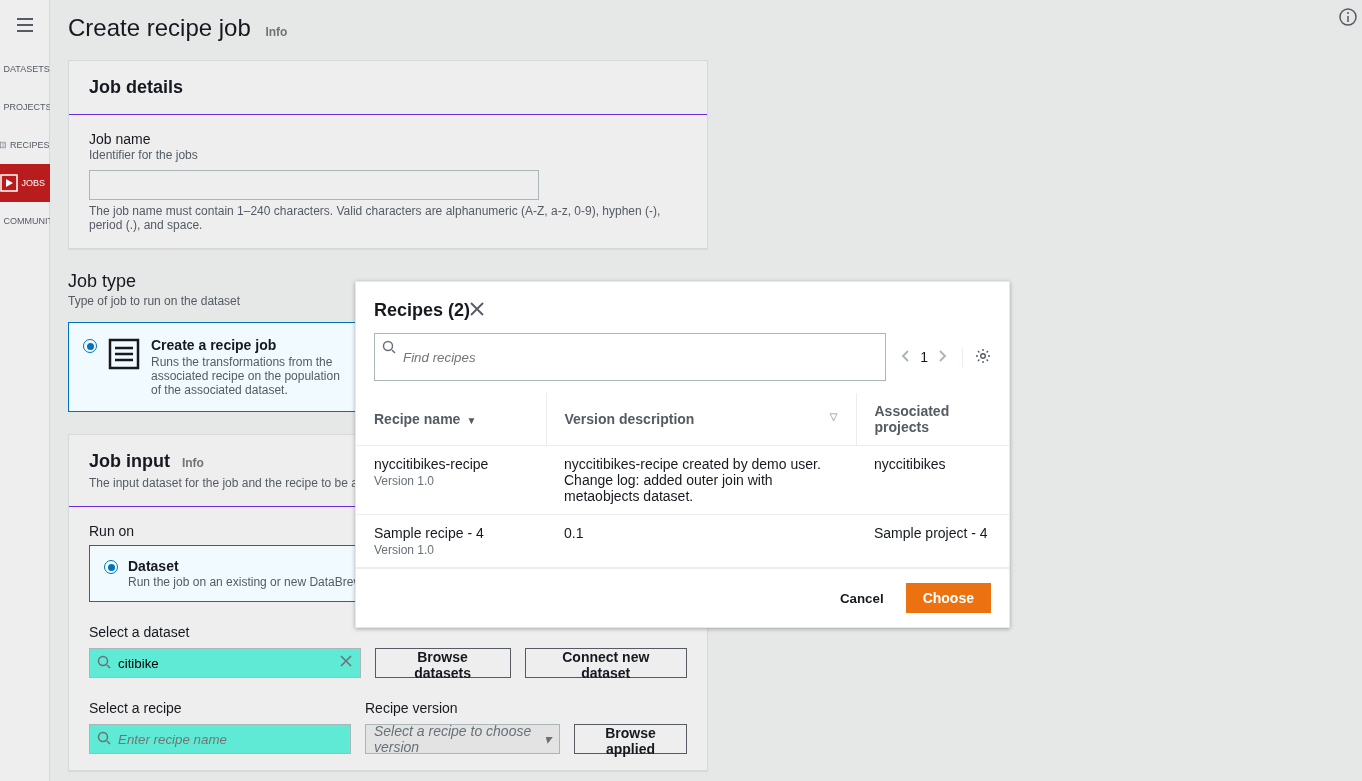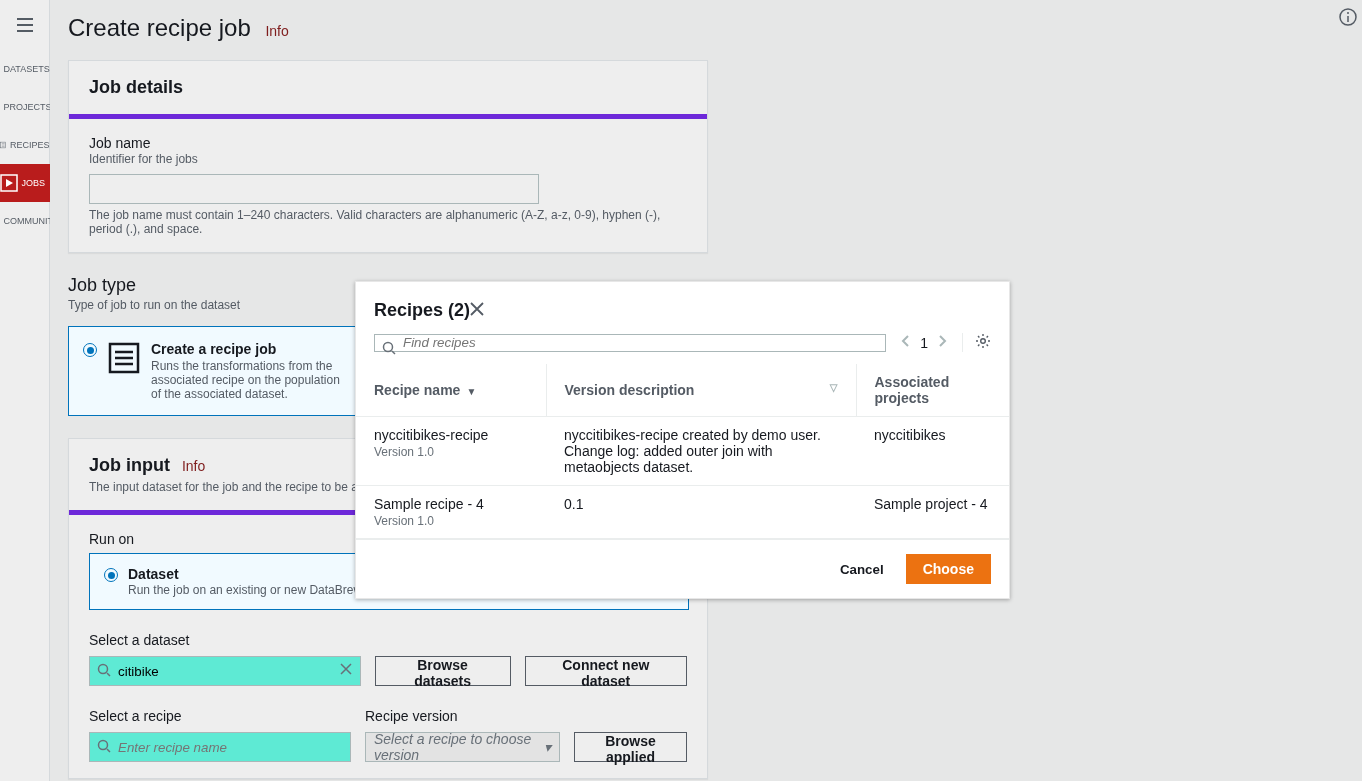--- a/index.html
+++ b/index.html
@@ -6,23 +6,23 @@
 body { font-family: "Amazon Ember", "Helvetica Neue", Arial, sans-serif; font-size: 14px; color: #16191f; background: #e6e7e7; overflow: hidden; }
 .app { display: flex; height: 781px; width: 1362px; position: relative; }
 .sidebar { width: 50px; background: #eeeeee; border-right: 1px solid #d5d9dc; display: flex; flex-direction: column; align-items: center; }
 .hamburger { width: 50px; height: 50px; display: flex; align-items: center; justify-content: center; cursor: pointer; }
 .nav-item { width: 50px; padding: 10px 0; display: flex; flex-direction: row; align-items: center; gap: 4px; font-size: 9px; color: #545b64; cursor: pointer; }
 .nav-item.active { background: #b91c1c; color: #fff; }
 .nav-item svg { width: 18px; height: 18px; }
 .main { flex: 1; overflow-y: auto; padding: 6px 18px 18px 18px; background: #e6e7e7; }
 .right-tools { position: absolute; right: 0; top: 0; width: 28px; padding-top: 8px; display: flex; justify-content: center; }
 .page-title { font-size: 24px; font-weight: 400; color: #16191f; margin: 8px 0 18px 0; }
-.info-link { color: #7f1d1d; font-size: 14px; font-weight: 400; margin-left: 8px; cursor: pointer; }
+.info-link { color: #737373; font-size: 12px; font-weight: 700; margin-left: 8px; cursor: pointer; }
 .panel { background: #eeeeee; border: 1px solid #d5d9dc; margin-bottom: 22px; width: 640px; box-shadow: 0 1px 1px rgba(0,0,0,0.05); }
-.panel-header { padding: 16px 20px; border-bottom: 5px solid #6d28d9; background: #eeeeee; }
+.panel-header { padding: 16px 20px; border-bottom: 1px solid #6d28d9; background: #eeeeee; }
 .panel-header h2 { font-size: 18px; font-weight: 700; display: inline; }
 .panel-body { padding: 16px 20px; background: #eeeeee; }
 .field-label { font-weight: 400; color: #16191f; font-size: 14px; }
 .field-desc { font-size: 12px; color: #545b64; margin-top: 1px; }
 .text-input { width: 450px; height: 30px; border: 1px solid #aab7b8; background: #eeeeee; padding: 4px 8px; margin-top: 8px; }
 .helper { font-size: 12px; color: #545b64; margin-top: 4px; }
 .section-title { font-size: 18px; font-weight: 400; color: #16191f; margin-bottom: 2px; }
 .section-sub { font-size: 12px; color: #545b64; margin-bottom: 14px; }
 .tiles { display: flex; gap: 18px; }
 .tile { width: 310px; padding: 14px; border: 1px solid #aab7b8; background: #eeeeee; display: flex; gap: 10px; align-items: flex-start; min-height: 70px; }
@@ -43,21 +43,21 @@
 .btn-link { border: none; background: none; color: #16191f; font-weight: 700; cursor: pointer; padding: 0 12px; }
 .select-input { width: 195px; height: 30px; border: 1px solid #aab7b8; background: #e8e8e8; padding: 4px 8px; color: #687078; font-style: italic; display: flex; align-items: center; justify-content: space-between; }
 .select-input.disabled { background: #e3e3e3; }
 .modal-backdrop { position: absolute; inset: 0; pointer-events: none; }
 .modal { position: absolute; left: 355px; top: 281px; width: 655px; background: #fff; box-shadow: 0 1px 4px rgba(0,0,0,0.3); pointer-events: auto; border: 1px solid #e7e7e7; }
 .modal-header { padding: 18px 18px 8px 18px; display: flex; align-items: flex-start; }
 .modal-header h3 { font-size: 18px; font-weight: 700; }
 .modal-close { cursor: pointer; color: #545b64; font-size: 18px; }
 .modal-toolbar { padding: 4px 18px 12px 18px; display: flex; align-items: center; gap: 14px; }
 .modal-search { position: relative; flex: 1; }
-.modal-search input { width: 100%; height: 18px; border: 1px solid #aab7b8; padding: 4px 8px 4px 28px; }
+.modal-search input { width: 100%; height: 48px; border: 1px solid #aab7b8; padding: 4px 8px 4px 28px; }
 .pager { display: flex; align-items: center; gap: 10px; color: #687078; }
 .pager .num { color: #16191f; }
 .gear-wrap { border-left: 1px solid #eaeded; padding-left: 12px; }
 .table { width: 100%; border-collapse: collapse; }
 .table th { text-align: left; font-size: 14px; font-weight: 700; padding: 10px 18px; border-bottom: 1px solid #eaeded; color: #545b64; position: relative; }
 .table td { padding: 10px 18px; border-bottom: 1px solid #eaeded; font-size: 14px; color: #16191f; vertical-align: top; }
 .cell-sub { font-size: 12px; color: #687078; margin-top: 2px; }
 .sort-arrow { font-size: 10px; margin-left: 6px; color: #545b64; }
 .modal-footer { padding: 14px 18px; display: flex; justify-content: flex-end; gap: 10px; border-top: 1px solid #eaeded; }
 .th-divider { border-left: 1px solid #eaeded; }

